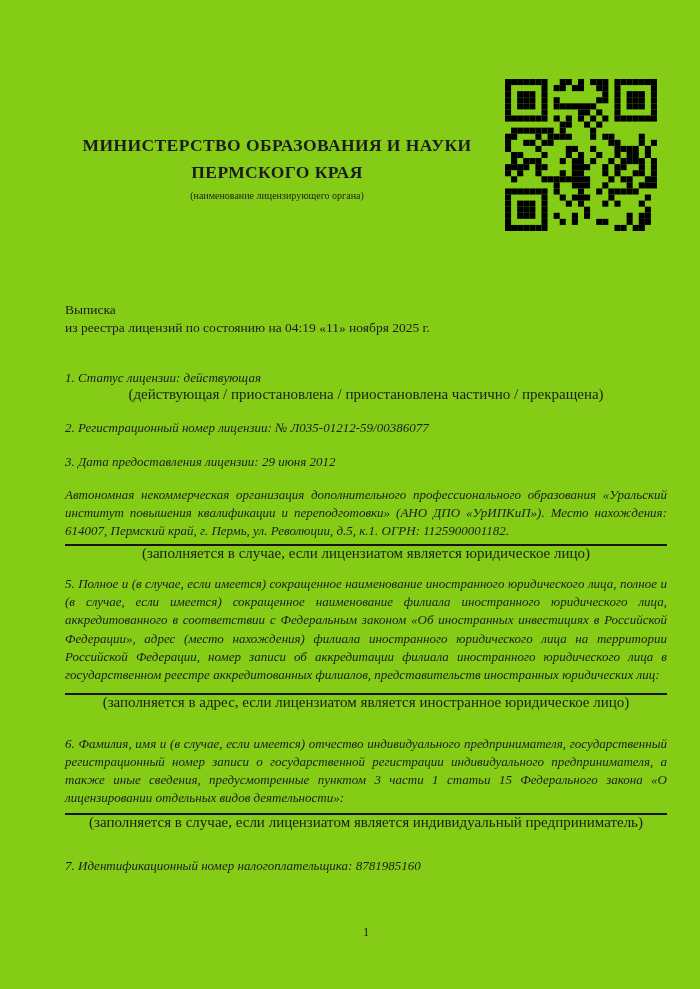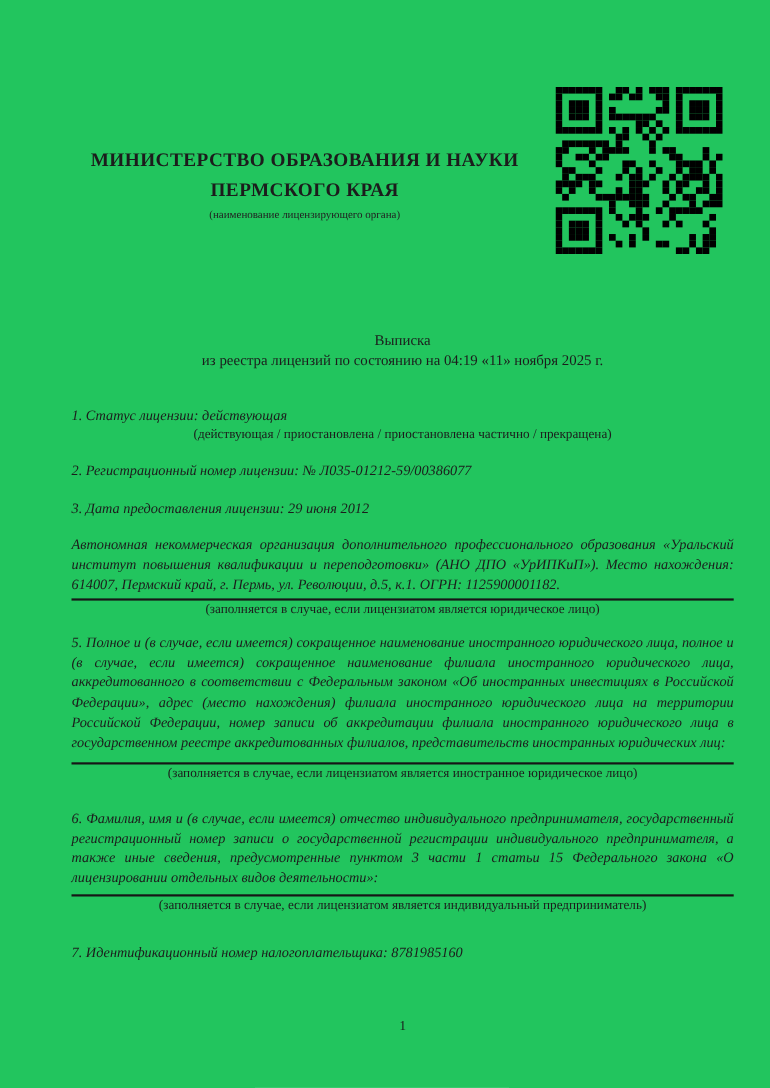--- a/index.html
+++ b/index.html
@@ -1,19 +1,19 @@
 <!DOCTYPE html>
 <html lang="ru"><head>
 <meta charset="utf-8">
 <style>
   html,body{margin:0;padding:0;background:#ffffff;}
   .page{
     position:relative;
     width:700px;height:989px;
-    background:#22c55e;
+    background:#84cc16;
     font-family:"Liberation Serif","DejaVu Serif",serif;
     color:#1c1c1c;
     overflow:hidden;
   }
   
   .header-block{
     position:absolute;left:40px;top:132px;width:474px;
     text-align:center;
   }
   .ministry-title{
@@ -24,32 +24,32 @@
     font-size:10px;line-height:13px;margin-top:3px;color:#222;
   }
   .qr{
     position:absolute;left:505px;top:79px;width:152px;height:152px;
   }
   
   .content{
     position:absolute;left:65px;top:301px;width:602px;
   }
   .doc-title{
-    text-align:center;font-size:13.5px;line-height:17.5px;margin-bottom:33px;
+    text-align:left;font-size:13.5px;line-height:17.5px;margin-bottom:33px;
   }
   .item{
     font-size:13px;line-height:18.3px;text-align:justify;
   }
   .item p{margin:0;font-style:italic;}
   .gap18{margin-bottom:18px;}
   .gap15{margin-bottom:15px;}
   .gap26{margin-bottom:26px;}
   .gap28{margin-bottom:28px;}
   .small-caption{
-    font-size:12px;line-height:13px;text-align:center;
+    font-size:15px;line-height:13px;text-align:center;
     margin-top:1px;
   }
   .fill-line{
     border:none;border-top:2px solid #161616;margin:0;
   }
   .mt3{margin-top:3px;}
   .mt8{margin-top:8px;}
   .mt5{margin-top:5px;}
   .footer{
     position:absolute;left:65px;top:925px;width:602px;
@@ -379,21 +379,21 @@
 
     <div class="item gap15">
       <p>Автономная некоммерческая организация дополнительного профессионального образования «Уральский институт повышения квалификации и переподготовки» (АНО ДПО «УрИПКиП»). Место нахождения: 614007, Пермский край, г. Пермь, ул. Революции, д.5, к.1. ОГРН: 1125900001182.</p>
       <hr class="fill-line mt3">
       <div class="small-caption">(заполняется в случае, если лицензиатом является юридическое лицо)</div>
     </div>
 
     <div class="item gap26">
       <p>5. Полное и (в случае, если имеется) сокращенное наименование иностранного юридического лица, полное и (в случае, если имеется) сокращенное наименование филиала иностранного юридического лица, аккредитованного в соответствии с Федеральным законом «Об иностранных инвестициях в Российской Федерации», адрес (место нахождения) филиала иностранного юридического лица на территории Российской Федерации, номер записи об аккредитации филиала иностранного юридического лица в государственном реестре аккредитованных филиалов, представительств иностранных юридических лиц:</p>
       <hr class="fill-line mt8">
-      <div class="small-caption">(заполняется в случае, если лицензиатом является иностранное юридическое лицо)</div>
+      <div class="small-caption">(заполняется в адрес, если лицензиатом является иностранное юридическое лицо)</div>
     </div>
 
     <div class="item gap28">
       <p>6. Фамилия, имя и (в случае, если имеется) отчество индивидуального предпринимателя, государственный регистрационный номер записи о государственной регистрации индивидуального предпринимателя, а также иные сведения, предусмотренные пунктом 3 части 1 статьи 15 Федерального закона «О лицензировании отдельных видов деятельности»:</p>
       <hr class="fill-line mt5">
       <div class="small-caption">(заполняется в случае, если лицензиатом является индивидуальный предприниматель)</div>
     </div>
 
     <div class="item">
       <p>7. Идентификационный номер налогоплательщика: 8781985160</p>

